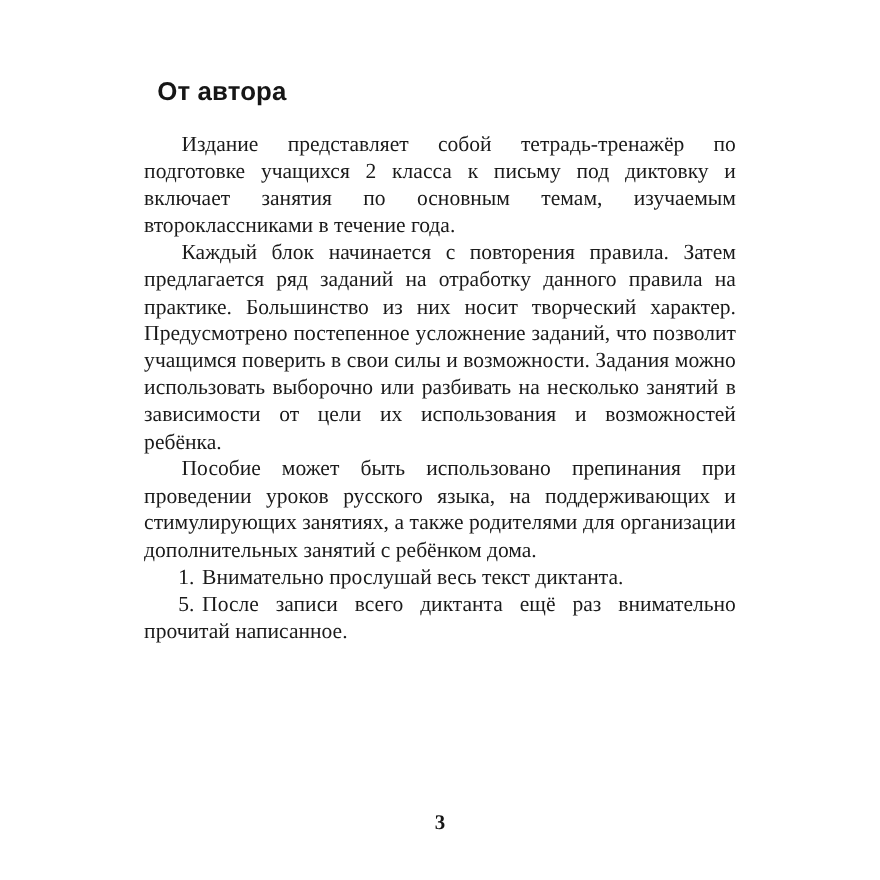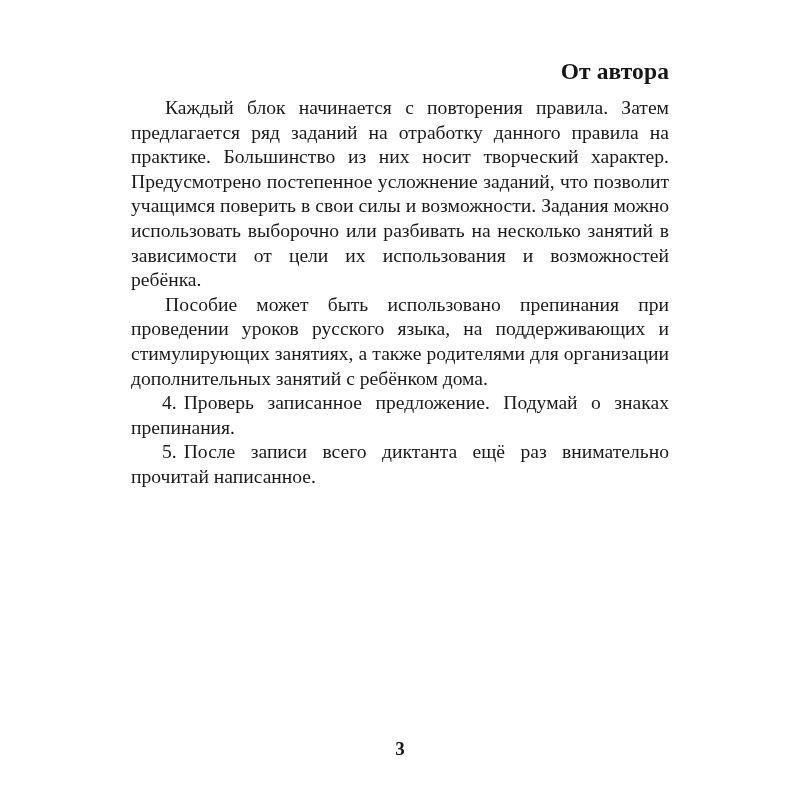--- a/index.html
+++ b/index.html
@@ -18,28 +18,28 @@
   }
   .content {
     position: absolute;
     left: 131px;
     top: 58px;
     width: 538px;
   }
 
   
   .heading {
-    font-family: Liberation Serif, serif;
+    font-family: Liberation Sans, sans-serif;
     font-weight: bold;
     font-size: 23.5px;
     line-height: 27px;
     color: #161616;
-    text-align: right;
+    text-align: left;
     letter-spacing: 0.1px;
-    margin: 0;
+    margin: 12px;
   }
   .heading-author {
     padding-bottom: 11px;
   }
   .heading-rules {
     margin-top: 26px;
     padding-bottom: 12px;
   }
 
   
@@ -92,27 +92,28 @@
 </head>
 <body>
 
 <div class="page">
 
   <div class="content">
 
     <h1 class="heading heading-author">От автора</h1>
 
     <div>
+      <p class="para">Издание представляет собой тетрадь-тренажёр по подготовке учащихся 2 класса к письму под диктовку и включает занятия по основным темам, изучаемым второклассниками в течение года.</p>
       <p class="para">Каждый блок начинается с повторения правила. Затем предлагается ряд заданий на отработку данного правила на практике. Большинство из них носит творческий характер. Предусмотрено постепенное усложнение заданий, что позволит учащимся поверить в свои силы и возможности. Задания можно использовать выборочно или разбивать на несколько занятий в зависимости от цели их использования и возможностей ребёнка.</p>
       <p class="para">Пособие может быть использовано препинания при проведении уроков русского языка, на поддерживающих и стимулирующих занятиях, а также родителями для организации дополнительных занятий с ребёнком дома.</p>
     </div>
 
 
     <ol class="rules-list">
-      <li class="rule-item"><span class="rule-num">4.</span><span>Проверь записанное предложение. Подумай о знаках препинания.</span></li>
+      <li class="rule-item"><span class="rule-num">1.</span><span>Внимательно прослушай весь текст диктанта.</span></li>
       <li class="rule-item"><span class="rule-num">5.</span><span>После записи всего диктанта ещё раз внимательно прочитай написанное.</span></li>
     </ol>
 
   </div>
 
   <div class="folio">3</div>
 
 </div>
 
 </body></html>

